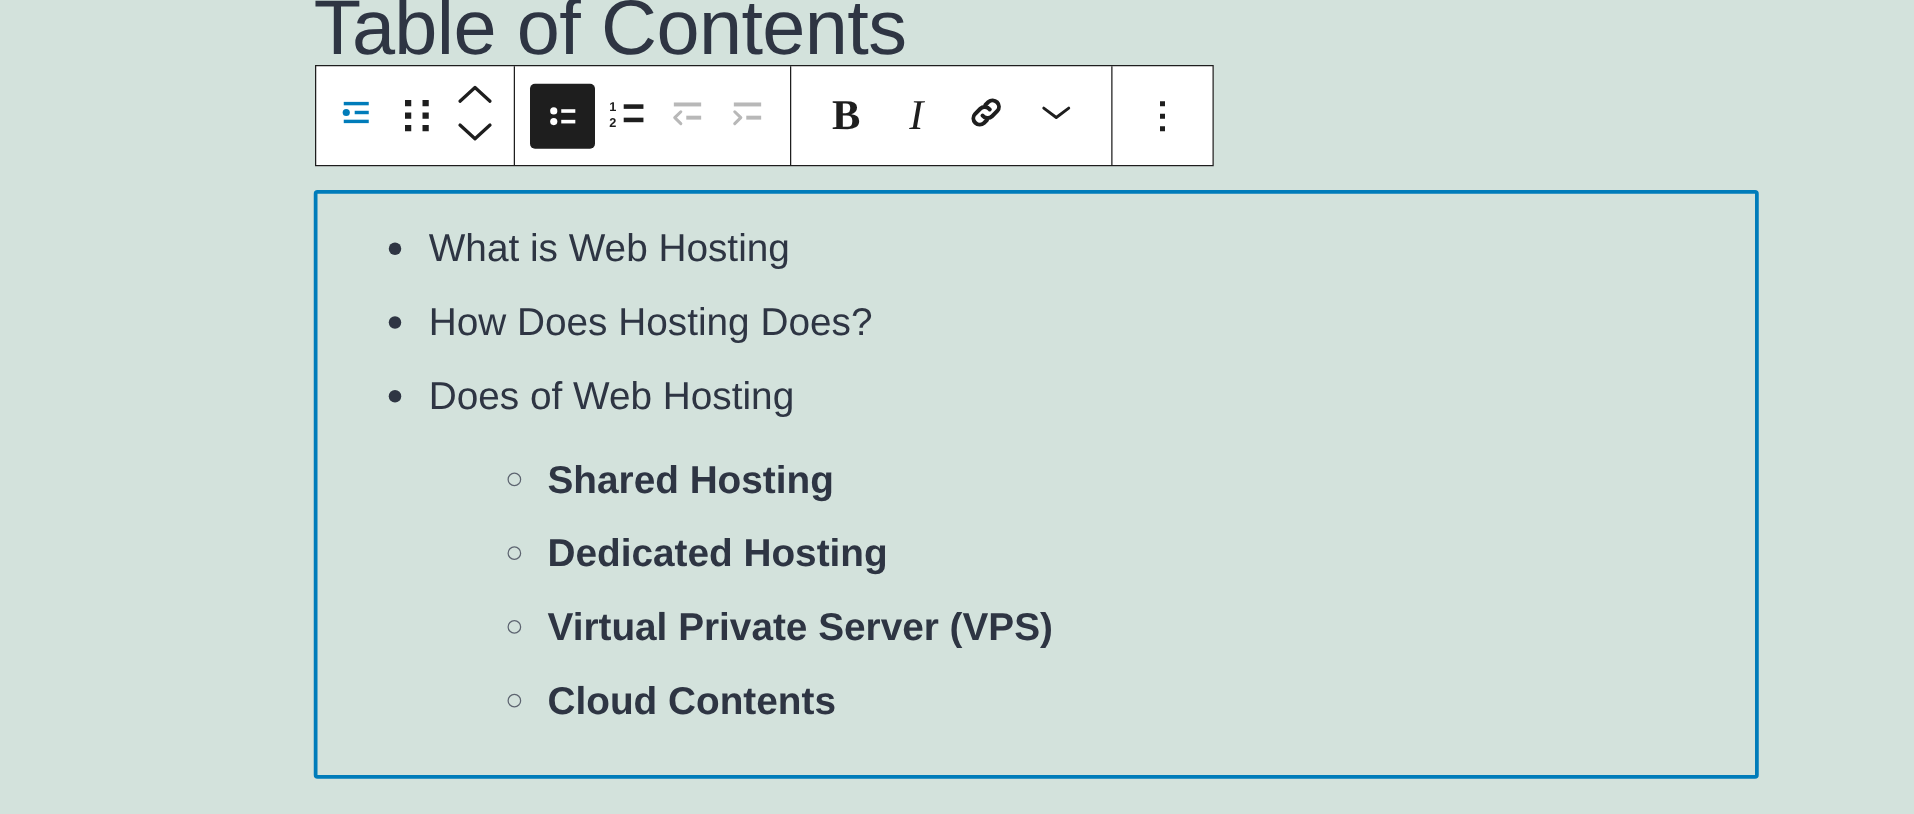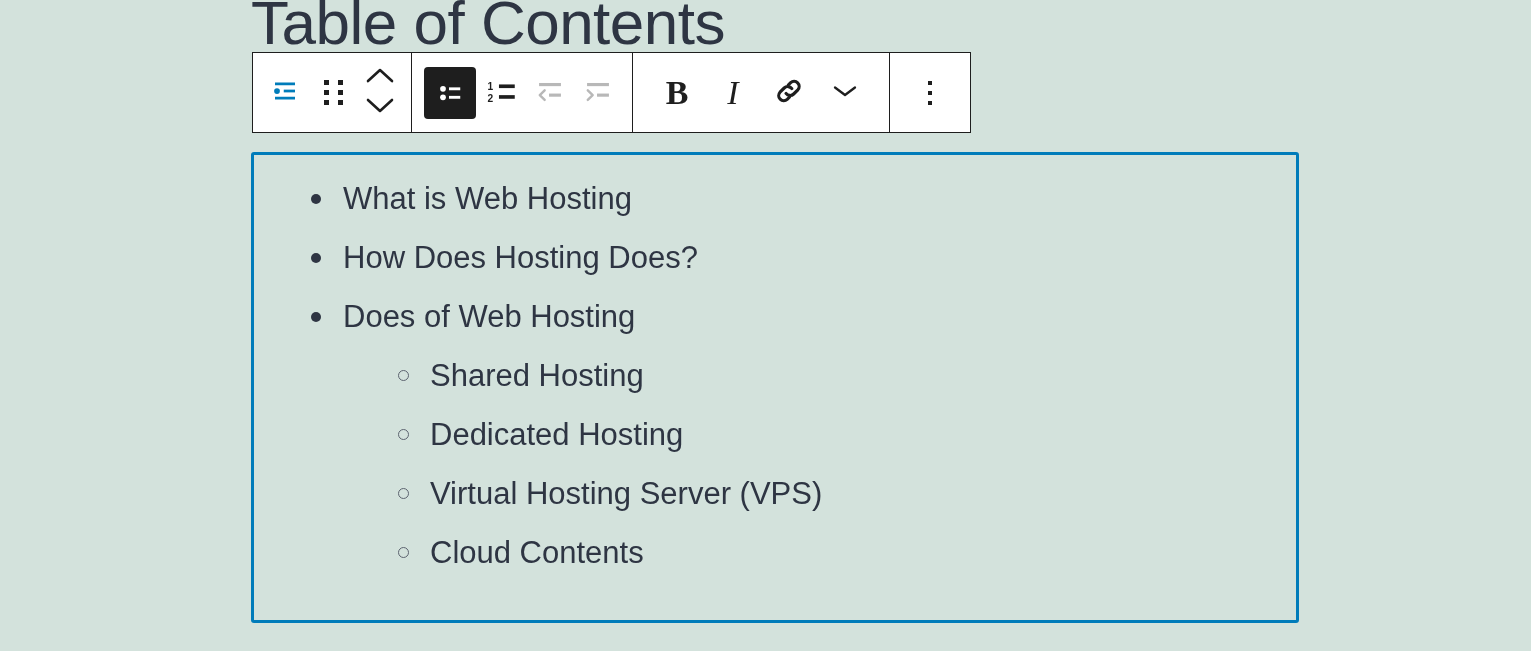--- a/index.html
+++ b/index.html
@@ -139,21 +139,21 @@
     font-size: 34px;
     color: #1e1e1e;
     line-height: 1;
   }
 
   
   .list-block {
     position: absolute;
     left: 251px;
     top: 152px;
-    width: 1048px;
+    width: 1156px;
     height: 471px;
     box-sizing: border-box;
     border: 3px solid #007cba;
     border-radius: 3px;
     padding: 14px 0 0 0;
     overflow: hidden;
   }
   ul.toc {
     list-style: none;
     margin: 0;
@@ -172,22 +172,23 @@
     left: 57px;
     top: 50%;
     margin-top: -5px;
     width: 10px;
     height: 10px;
     border-radius: 50%;
     background: #2e3543;
   }
   ul.sub {
     list-style: none;
-    margin: 0;
+    margin: 8px;
     padding: 0;
+    font-weight: bold;
   }
   ul.sub li {
     position: relative;
     color: #2e3543;
     font-size: 31px;
     line-height: 59px;
     padding-left: 176px;
     white-space: nowrap;
   }
   ul.sub li > .bullet-hollow {
@@ -359,21 +360,21 @@
       <li>
         <span class="bullet-hollow"></span>
         <span>Shared Hosting</span>
       </li>
       <li>
         <span class="bullet-hollow"></span>
         <span>Dedicated Hosting</span>
       </li>
       <li>
         <span class="bullet-hollow"></span>
-        <span>Virtual Hosting Server (VPS)</span>
+        <span>Virtual Private Server (VPS)</span>
       </li>
       <li>
         <span class="bullet-hollow"></span>
         <span>Cloud Contents</span>
       </li>
     </ul>
   </ul>
 </div>
 
 </body></html>

